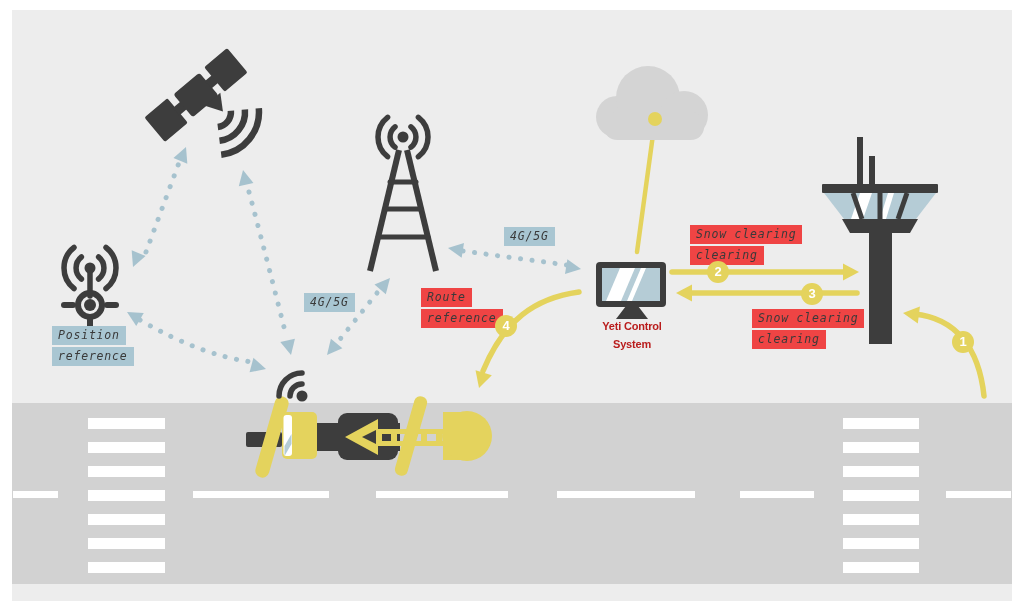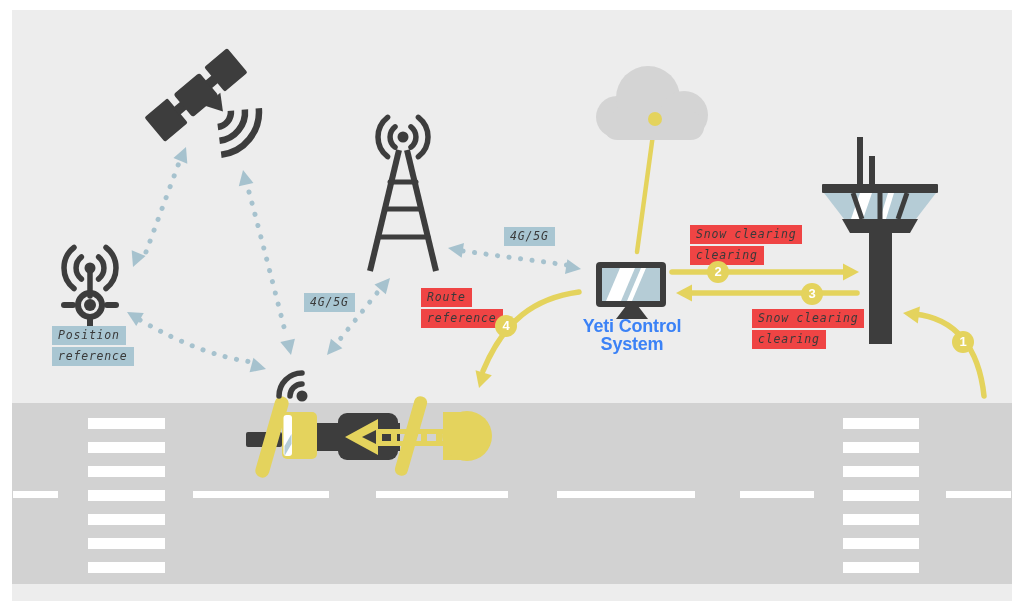--- a/index.html
+++ b/index.html
@@ -23,21 +23,21 @@
         padding:2px 6px 3px 6px;font:italic 11.5px "DejaVu Sans Mono",monospace;
         letter-spacing:0.8px;color:#3a3a3a;white-space:nowrap;}
   .chip.blue{background:#a9c6d2;text-align:center;}
   .chip.yellow{background:#ef4444;}
   
   .badge{position:absolute;width:22px;height:22px;border-radius:50%;background:#e4d35d;
          color:#ffffff;font:bold 13px/22px "Liberation Sans",sans-serif;text-align:center;
          z-index:25;}
   
   .syscap{position:absolute;left:567px;top:317px;width:130px;text-align:center;z-index:20;
-          color:#3b82f6;font-weight:bold;font-size:18px;line-height:18px;letter-spacing:-0.2px;}
+          color:#b91c1c;font-weight:bold;font-size:11px;line-height:18px;letter-spacing:-0.2px;}
 </style>
 </head>
 <body>
 
 <div class="page">
   <div class="canvas"></div>
 
   <div class="road"></div>
 
   <div class="mark" style="left:13px;top:491px;width:45px;height:7px;"></div>

